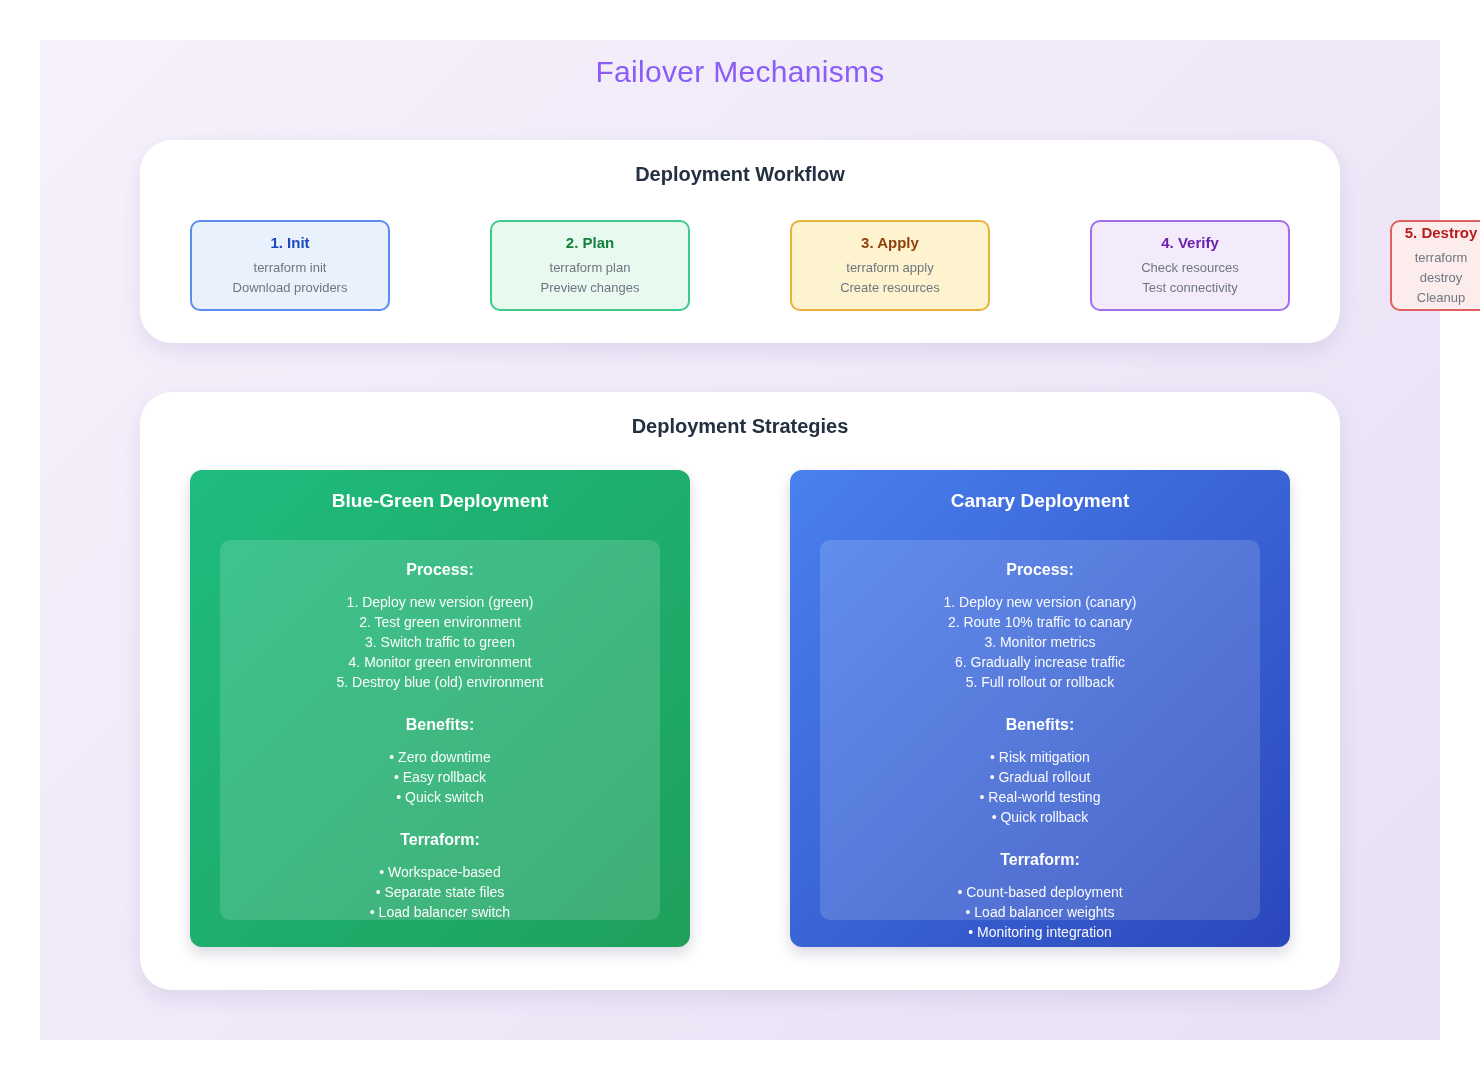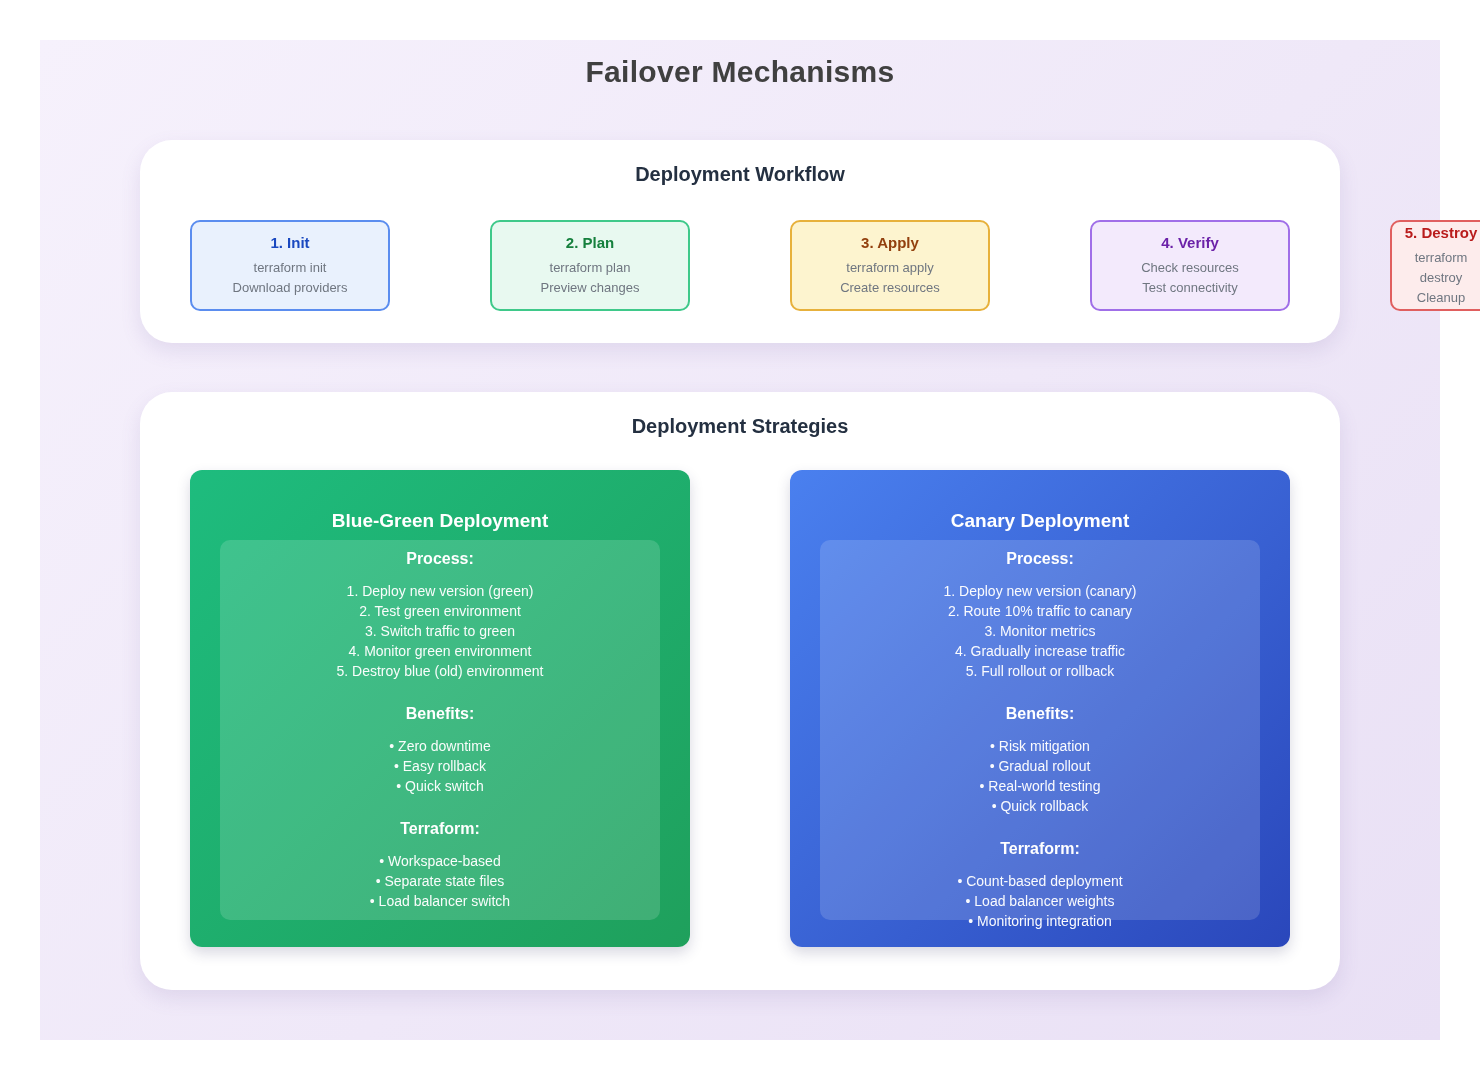--- a/index.html
+++ b/index.html
@@ -15,22 +15,22 @@
     position: absolute;
     left: 40px; top: 40px;
     width: 1400px; height: 1000px;
     background: linear-gradient(135deg, #f6f1fc 0%, #efe8f8 55%, #e9e0f5 100%);
   }
   .page-title {
     position: absolute;
     left: 0; top: 55px; width: 100%;
     text-align: center;
     font-size: 30px;
-    font-weight: bold;
-    color: #404040;
+    font-weight: normal;
+    color: #8b5cf6;
     letter-spacing: 0.3px;
   }
   .white-card {
     position: absolute;
     background: #ffffff;
     border-radius: 32px;
     box-shadow: 0 8px 20px rgba(110, 90, 160, 0.14);
   }
   .workflow-card { left: 140px; top: 140px; width: 1200px; height: 203px; }
   .section-title {
@@ -69,33 +69,33 @@
     top: 78px;
     width: 500px;
     height: 477px;
     border-radius: 12px;
     color: #ffffff;
     box-shadow: 0 6px 14px rgba(40, 40, 90, 0.18);
   }
   .strategy-green { left: 50px; }
   .strategy-blue { left: 650px; }
   .strategy-title {
-    padding-top: 40px;
+    padding-top: 20px;
     text-align: center;
     font-size: 19px;
     font-weight: bold;
   }
   .panel {
     position: absolute;
     left: 30px; top: 70px;
     width: 440px; height: 380px;
     background: rgba(255, 255, 255, 0.15);
     border-radius: 10px;
     text-align: center;
-    padding-top: 10px;
+    padding-top: 21px;
     box-sizing: border-box;
   }
   .panel-heading {
     font-size: 16px;
     font-weight: bold;
     margin: 0 0 13px 0;
   }
   .panel-heading.spaced { margin-top: 24px; }
   .panel-item {
     font-size: 14px;
@@ -171,21 +171,21 @@
       </div>
     </div>
 
     <div class="strategy strategy-blue" style="background: linear-gradient(135deg, rgb(74, 128, 239), rgb(42, 71, 187));">
       <div class="strategy-title">Canary Deployment</div>
       <div class="panel">
         <div class="panel-heading">Process:</div>
         <div class="panel-item">1. Deploy new version (canary)</div>
         <div class="panel-item">2. Route 10% traffic to canary</div>
         <div class="panel-item">3. Monitor metrics</div>
-        <div class="panel-item">4. Gradually increase traffic</div>
+        <div class="panel-item">6. Gradually increase traffic</div>
         <div class="panel-item">5. Full rollout or rollback</div>
         <div class="panel-heading spaced">Benefits:</div>
         <div class="panel-item">• Risk mitigation</div>
         <div class="panel-item">• Gradual rollout</div>
         <div class="panel-item">• Real-world testing</div>
         <div class="panel-item">• Quick rollback</div>
         <div class="panel-heading spaced">Terraform:</div>
         <div class="panel-item">• Count-based deployment</div>
         <div class="panel-item">• Load balancer weights</div>
         <div class="panel-item">• Monitoring integration</div>

